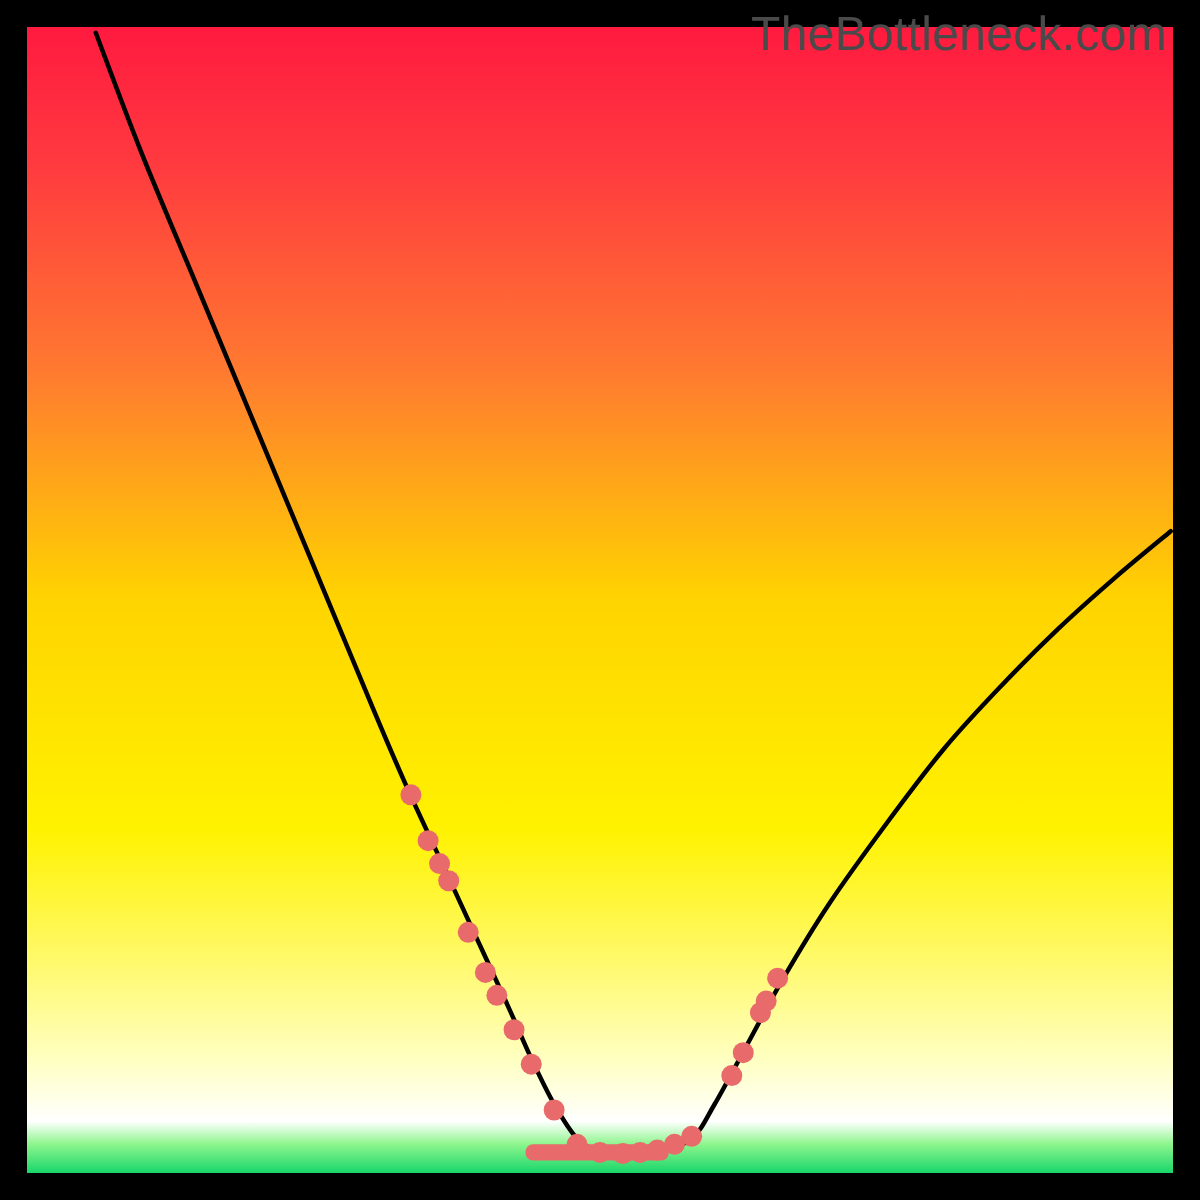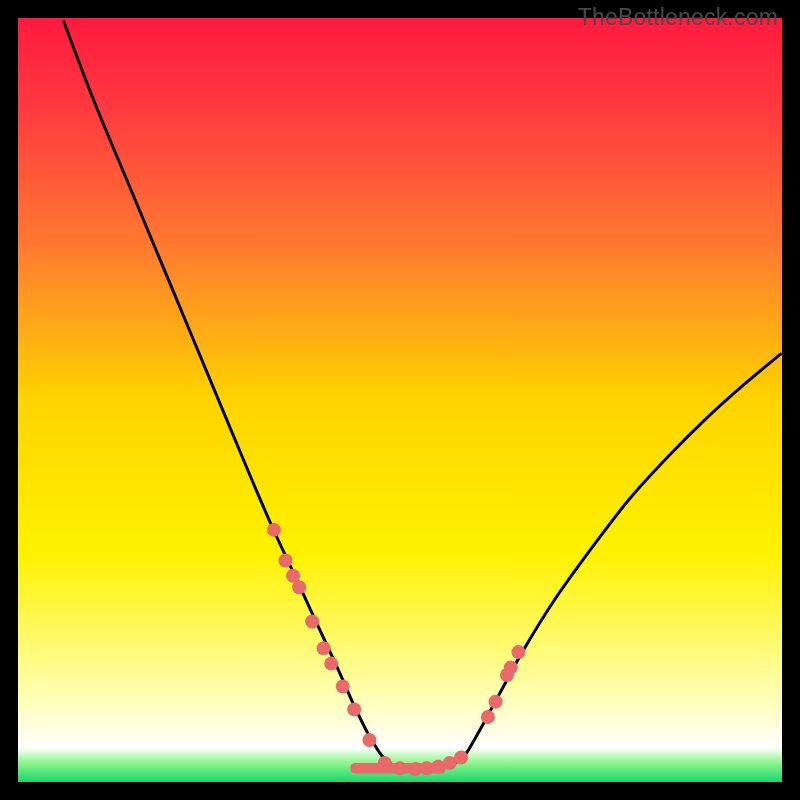--- a/index.html
+++ b/index.html
@@ -24,21 +24,21 @@
     left: 0;
     top: 0;
     width: 764px;
     height: 764px;
   }
   .watermark {
     position: absolute;
     top: 4px;
     right: 22px;
     color: #4a4a4a;
-    font-size: 23px;
+    font-size: 32px;
     font-weight: 500;
     letter-spacing: 0.2px;
     z-index: 20;
   }
   svg { display: block; }
 </style>
 </head>
 <body>
 
 <div class="watermark">TheBottleneck.com</div>

